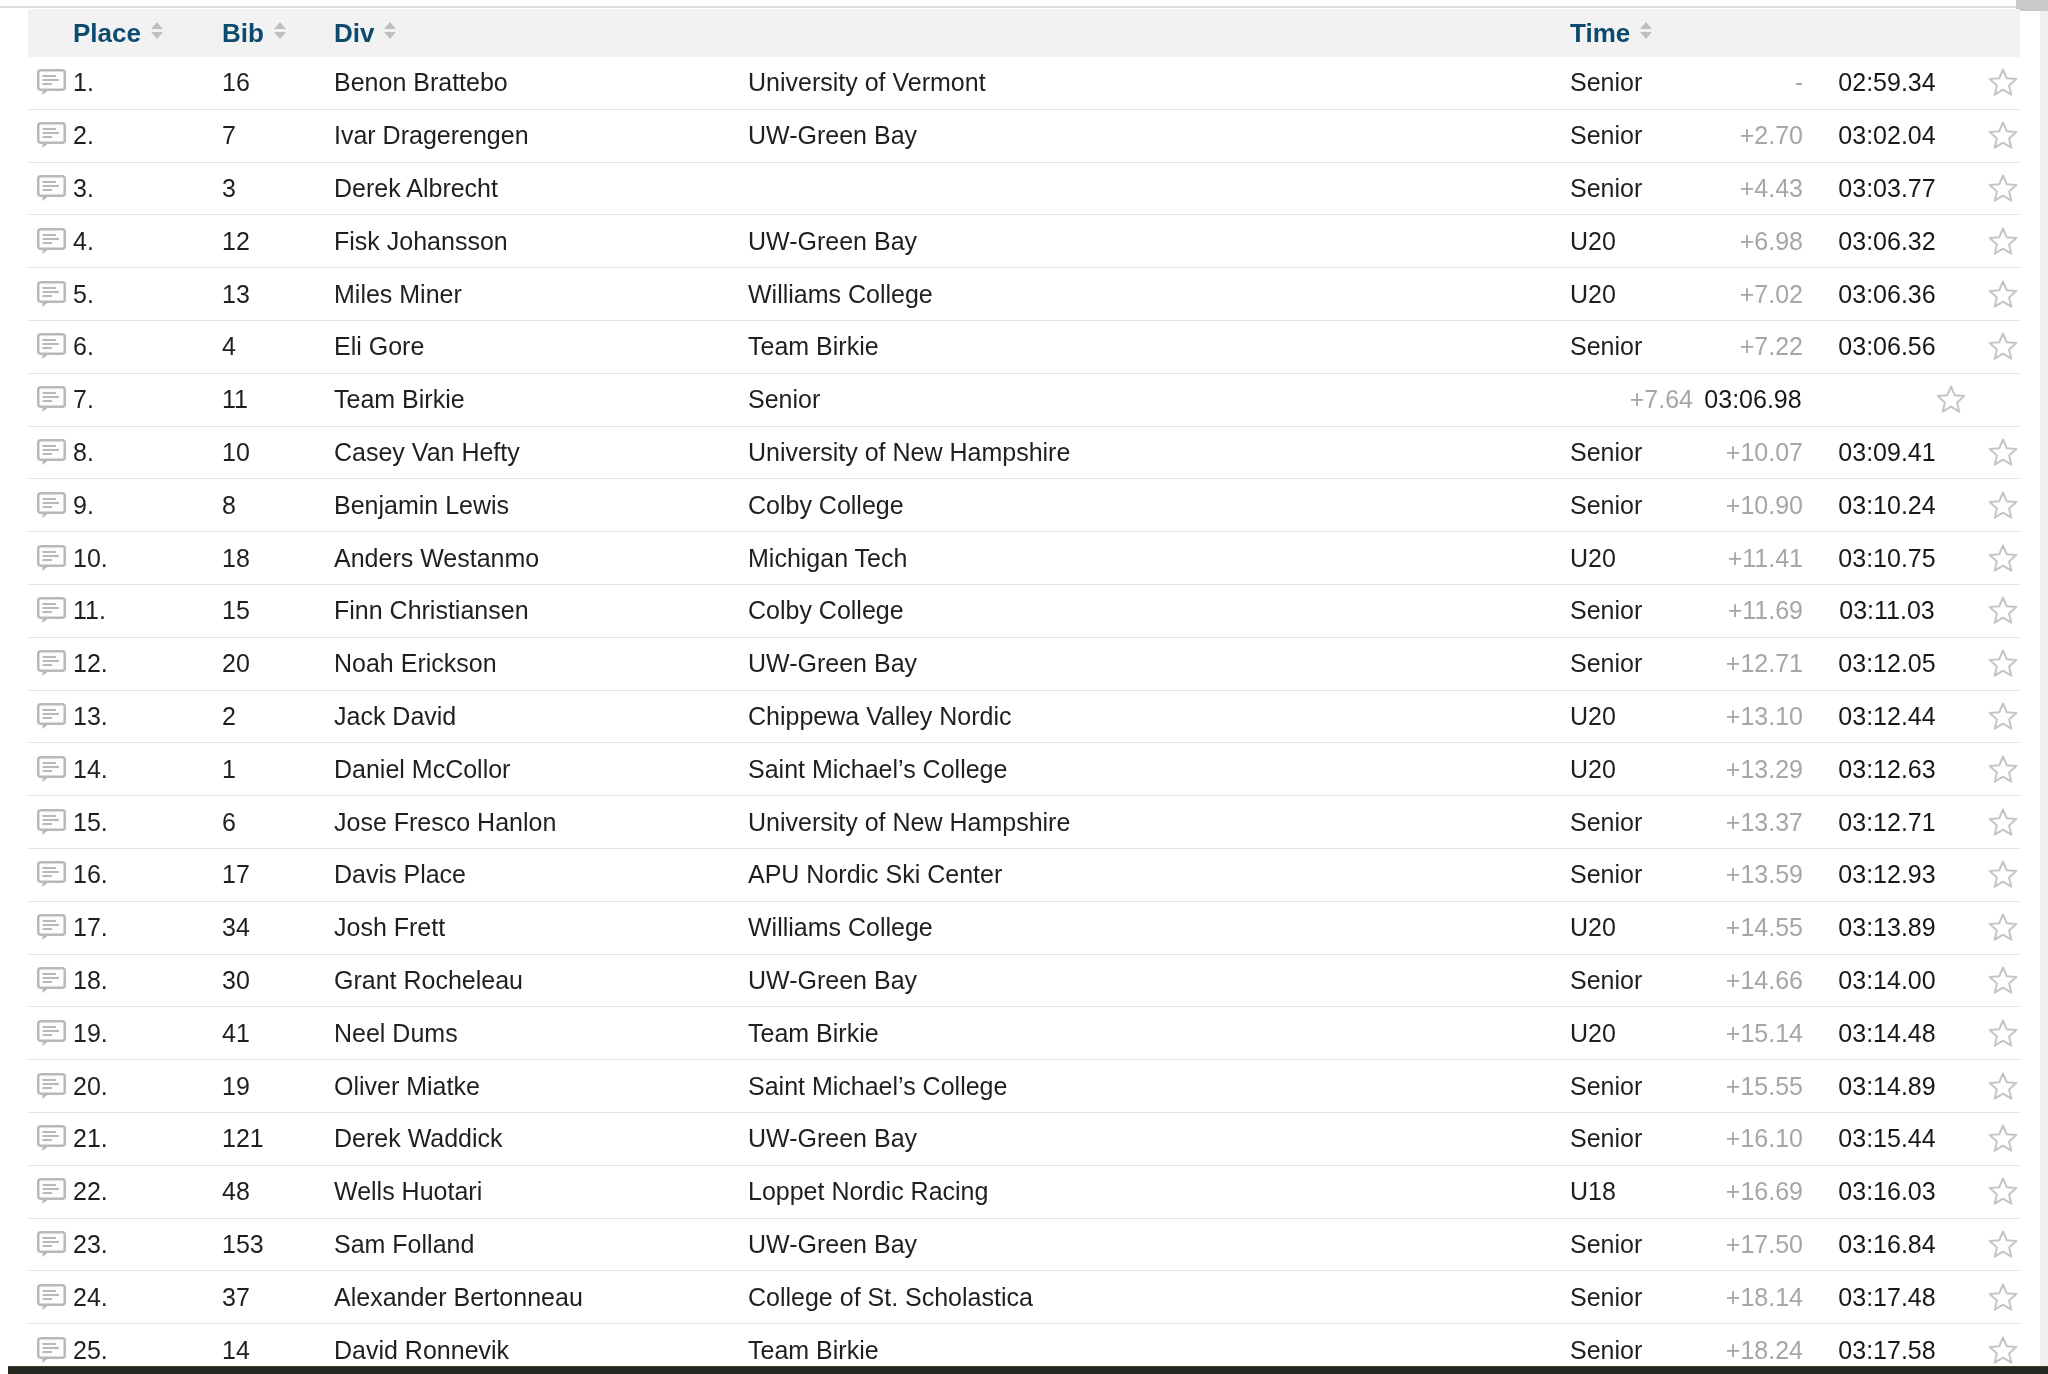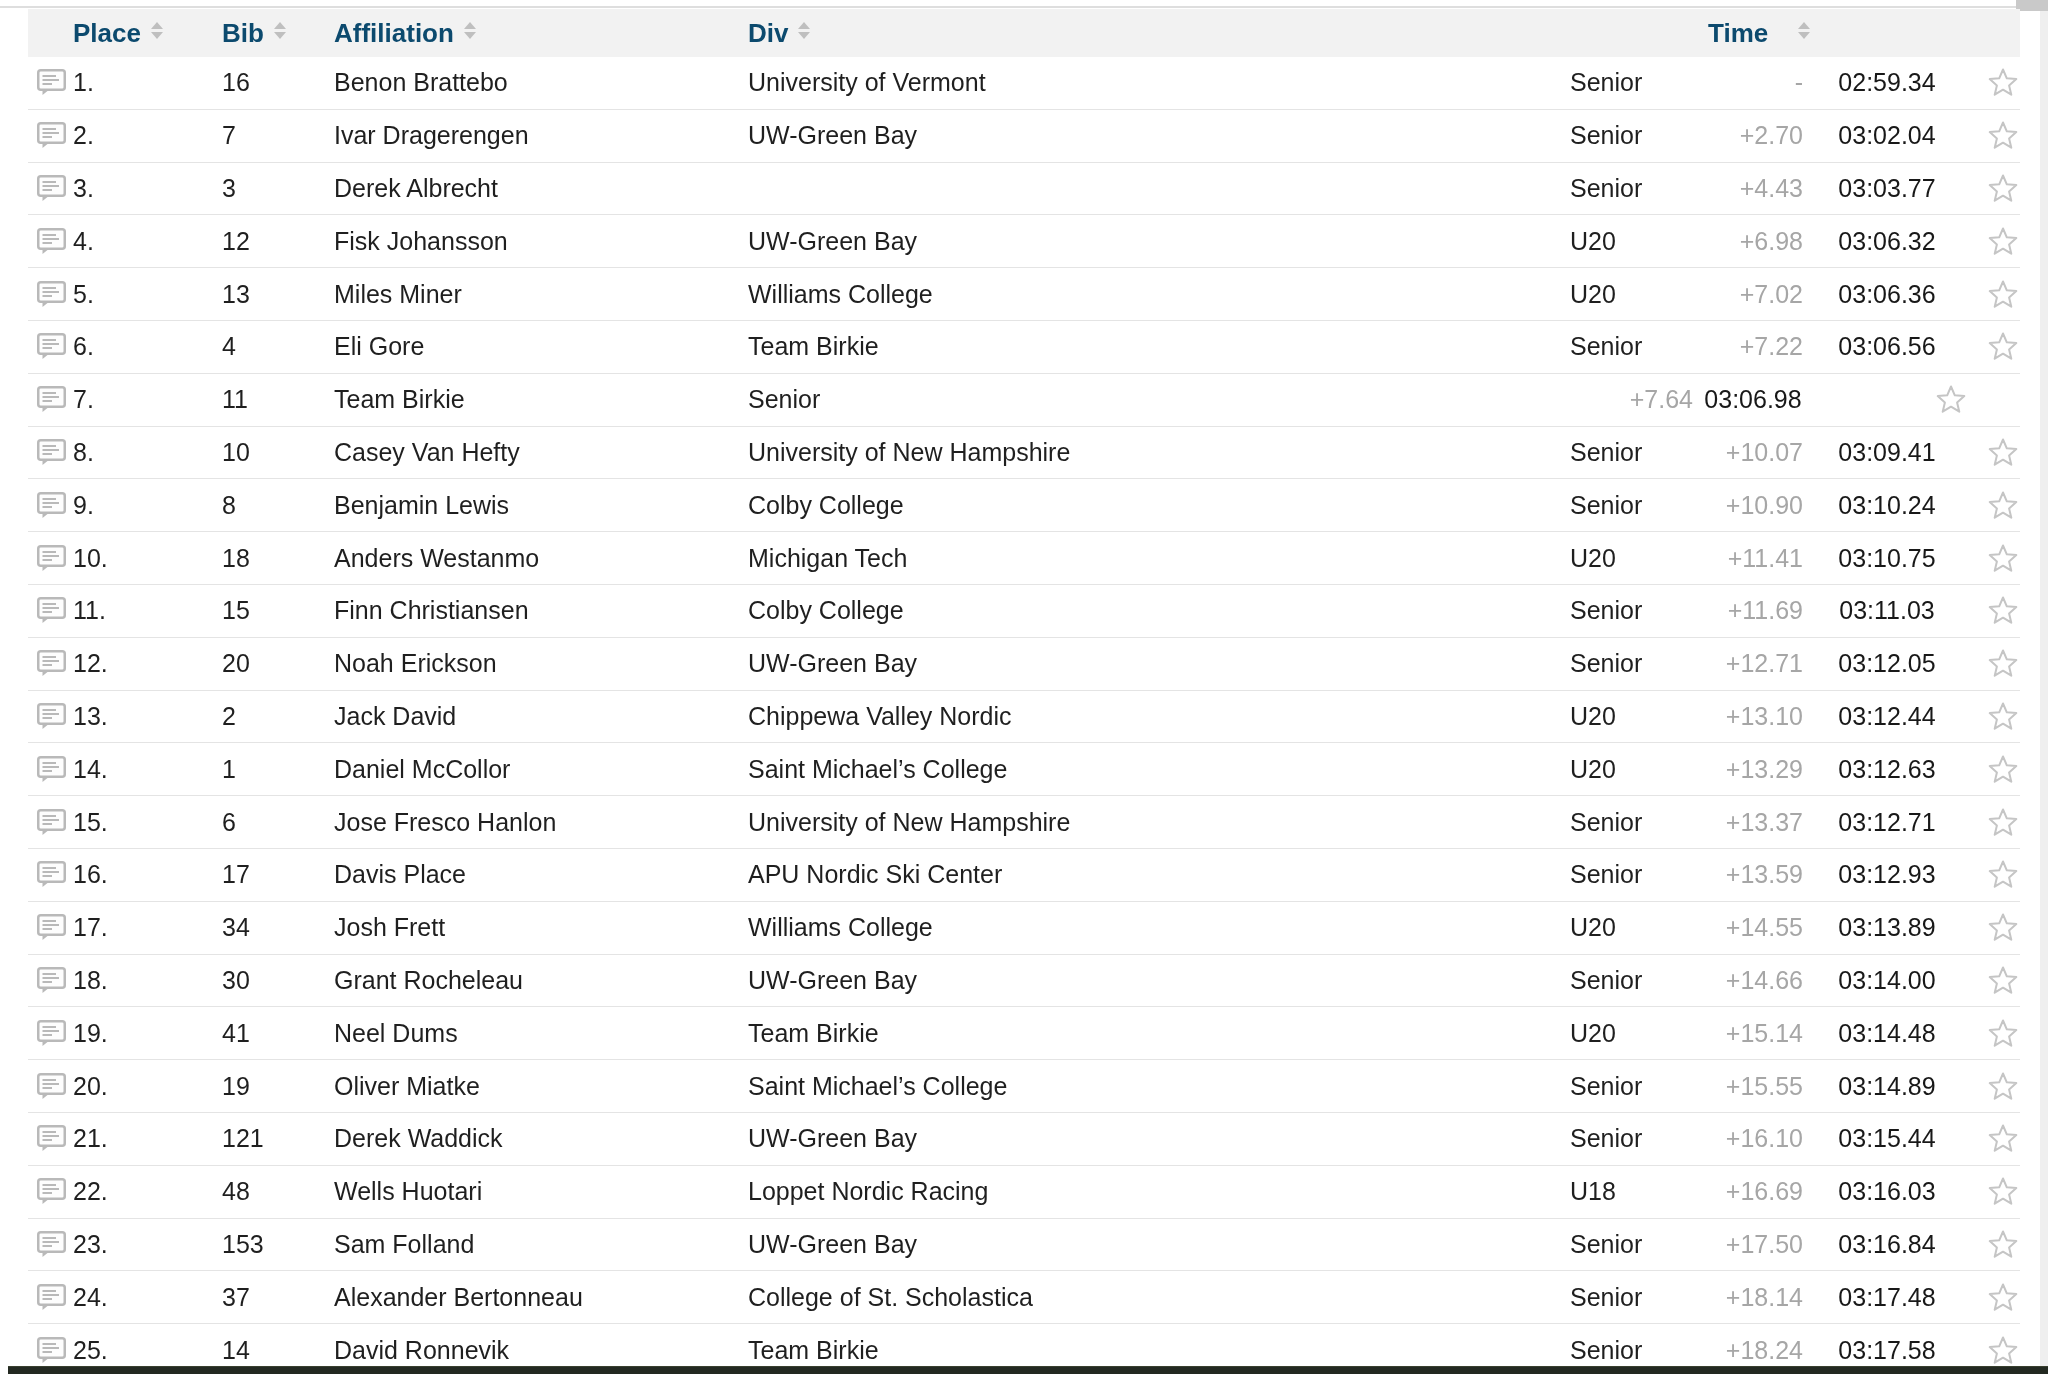--- a/index.html
+++ b/index.html
@@ -21,21 +21,21 @@
   .top-line{position:absolute;top:6px;left:0;width:2016px;height:2px;background:#dedede;}
   .scroll-thumb{position:absolute;top:0;left:2016px;width:32px;height:11px;background:#c9c9c9;}
   .scroll-track{position:absolute;top:0;right:0;width:8px;height:1374px;background:#efefef;}
   .bottom-bar{position:absolute;left:8px;right:0;bottom:0;height:8px;background:#232921;border-top:1px solid #39402f;}
 
   .table{position:absolute;left:28px;top:9px;width:1992px;}
   .thead{display:grid;grid-template-columns:var(--cols);align-items:center;height:48px;background:var(--header-bg);}
   .th{display:flex;align-items:center;font-weight:700;font-size:26px;color:#0c4a6e;padding-left:8px;cursor:pointer;}
   .th.c-place{padding-left:7px;}
   .th.c-diff,.th.c-star{padding:0;}
-  .th.c-time{justify-content:space-between;padding-right:0px;}
+  .th.c-time{justify-content:flex-start;padding-right:0px;}
 
   .sort{display:inline-flex;flex-direction:column;gap:3px;margin-left:10px;transform:translateY(-3px);}
   .sort i{display:block;width:0;height:0;border-left:6px solid transparent;border-right:6px solid transparent;}
   .sort .up{border-bottom:7px solid var(--sort);}
   .sort .dn{border-top:7px solid var(--sort);}
 
   .tbody{}
   .row{display:grid;grid-template-columns:var(--cols);align-items:center;height:52.8px;border-bottom:1px solid var(--border);background:#fff;font-size:25px;}
   .cell{padding-left:8px;white-space:nowrap;overflow:hidden;}
   .cell.c-icon{padding-left:9px;display:flex;align-items:center;}
@@ -63,27 +63,20 @@
             <i class="dn"></i>
           </span>
         </div>
         <div class="th c-bib">
           <span>Bib</span>
           <span class="sort">
             <i class="up"></i>
             <i class="dn"></i>
           </span>
         </div>
-        <div class="th c-affiliation">
-          <span>Affiliation</span>
-          <span class="sort">
-            <i class="up"></i>
-            <i class="dn"></i>
-          </span>
-        </div>
         <div class="th c-div">
           <span>Div</span>
           <span class="sort">
             <i class="up"></i>
             <i class="dn"></i>
           </span>
         </div>
         <div class="th c-diff"></div>
         <div class="th c-time">
           <span>Time</span>

